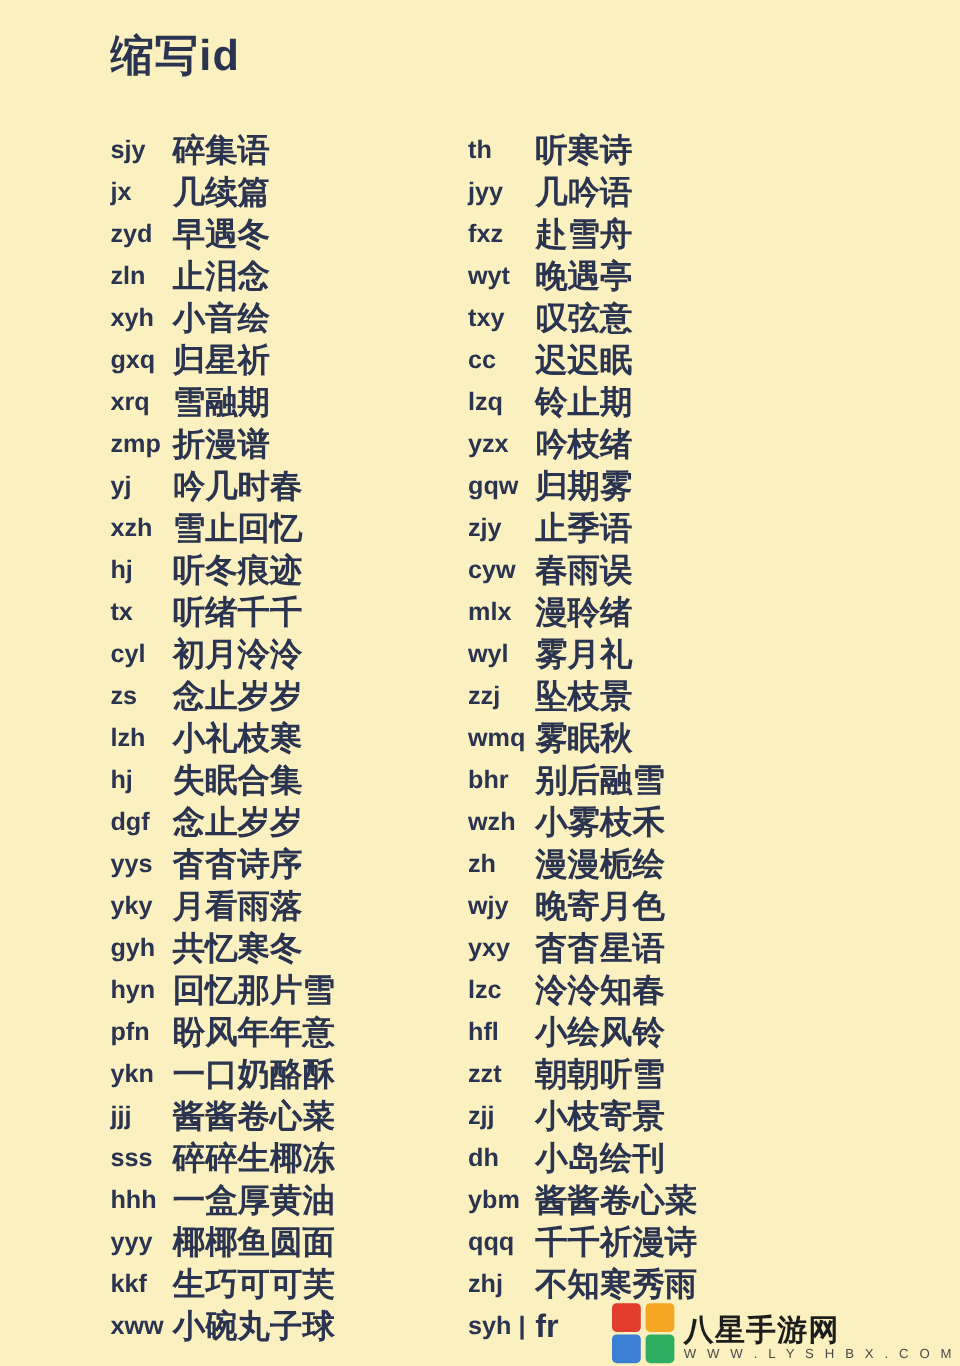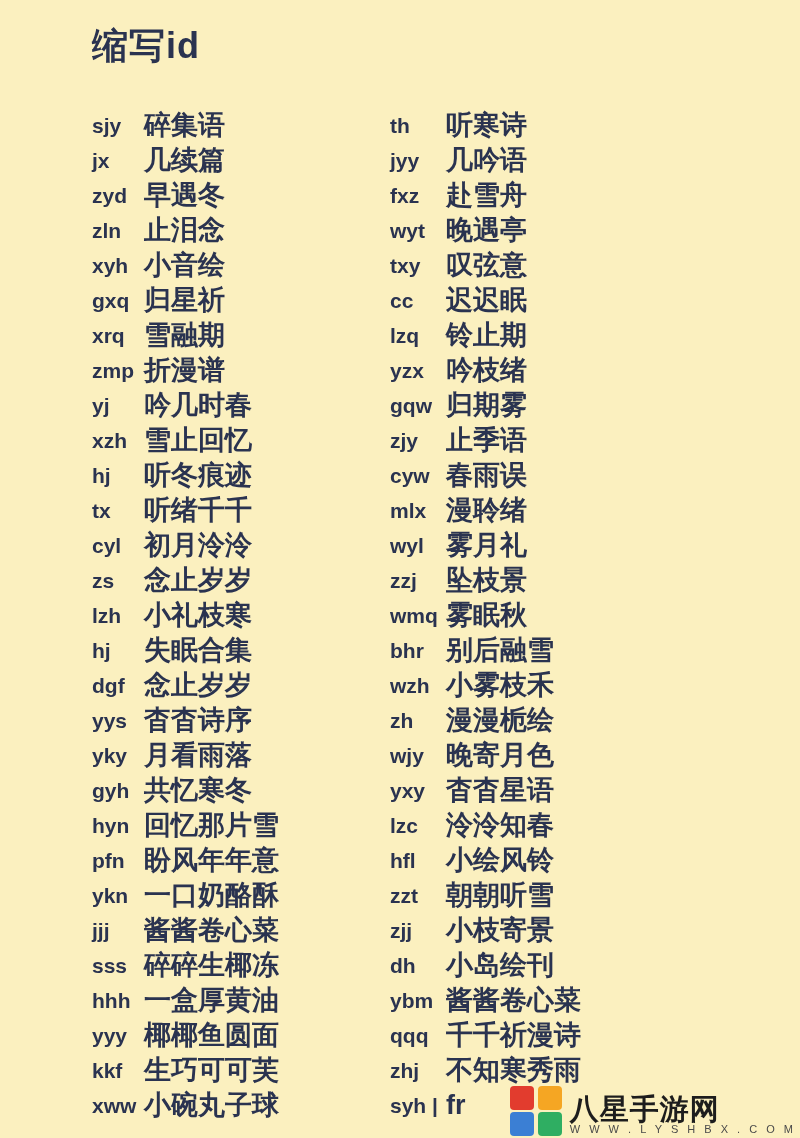--- a/index.html
+++ b/index.html
@@ -96,21 +96,21 @@
   .sq1 { left: 0; top: 0; width: 24px; height: 24px; background: #e23c2e; }
   .sq2 { left: 28px; top: 0; width: 24px; height: 24px; background: #f5a623; }
   .sq3 { left: 0; top: 26px; width: 24px; height: 24px; background: #3b7fd4; }
   .sq4 { left: 28px; top: 26px; width: 24px; height: 24px; background: #2fae62; }
   .wm-text {
     display: flex;
     flex-direction: column;
     justify-content: flex-end;
   }
   .wm-main {
-    font-size: 29px;
+    font-size: 25px;
     font-weight: bold;
     color: #1d1d1d;
     letter-spacing: 1px;
     line-height: 28px;
   }
   .wm-sub {
     font-size: 11px;
     color: #4a4a4a;
     letter-spacing: 3px;
     text-align: right;

